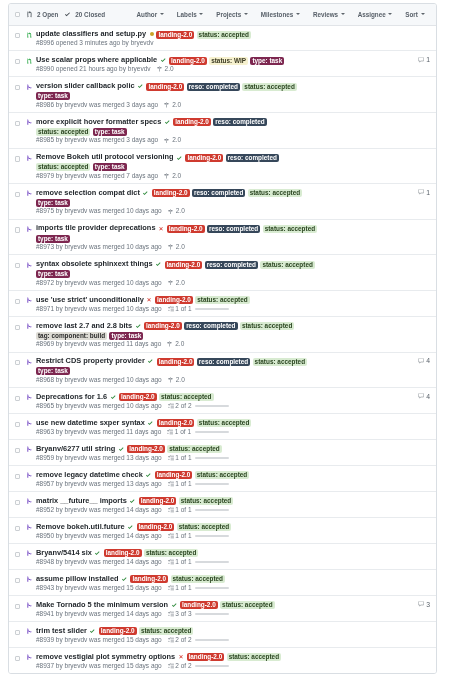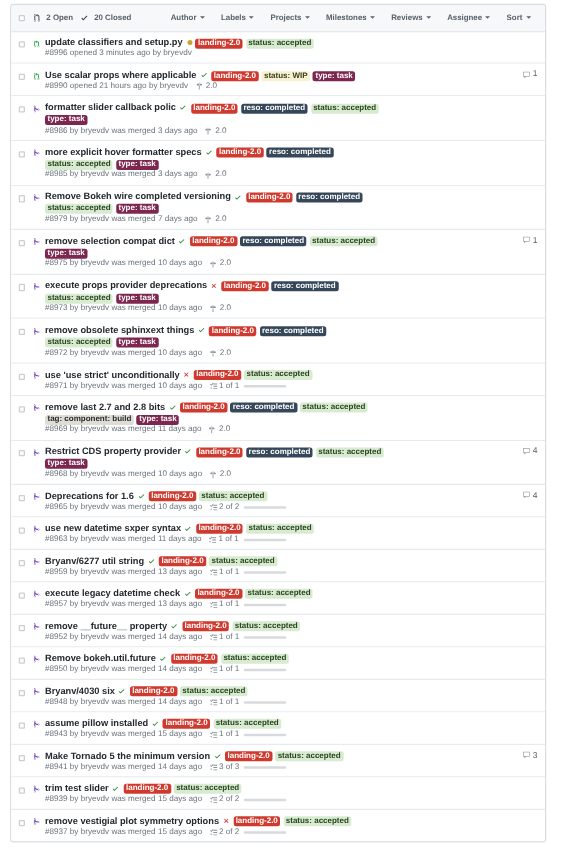--- a/index.html
+++ b/index.html
@@ -192,21 +192,21 @@
         </div>
       </div>
       <div class="row">
         <span class="cbox"></span>
         <span class="stateicon">
           <svg width="6.5" height="6.5" viewBox="0 0 16 16" fill="#6f42c1" aria-hidden="true">
             <path d="M10 7c-.73 0-1.38.41-1.73 1.02V8C7.22 7.98 6 7.64 5.14 6.98c-.75-.58-1.5-1.61-1.89-2.44A1.993 1.993 0 0 0 2 .99C.89.99 0 1.89 0 3a2 2 0 0 0 1 1.72v6.56c-.59.35-1 .99-1 1.72 0 1.11.89 2 2 2a1.993 1.993 0 0 0 1-3.72V7.67c.67.7 1.44 1.27 2.3 1.69.84.41 1.81.67 2.97.72v-.02c.36.61 1 1.02 1.73 1.02 1.11 0 2-.89 2-2 0-1.11-.89-2-2-2zm-6.8 6c0 .66-.55 1.2-1.2 1.2-.65 0-1.2-.55-1.2-1.2 0-.65.55-1.2 1.2-1.2.65 0 1.2.55 1.2 1.2zM2 4.2C1.34 4.2.8 3.65.8 3c0-.65.55-1.2 1.2-1.2.65 0 1.2.55 1.2 1.2 0 .65-.55 1.2-1.2 1.2zm8 6c-.66 0-1.2-.55-1.2-1.2 0-.65.55-1.2 1.2-1.2.65 0 1.2.55 1.2 1.2 0 .65-.55 1.2-1.2 1.2z"></path>
           </svg>
         </span>
         <div class="body">
-          <div class="titleline"><a class="title">formatter slider callback polic</a><span class="ci chk"><svg width="6" height="6" viewBox="0 0 16 16" fill="#2f8b3c" aria-hidden="true">
+          <div class="titleline"><a class="title">version slider callback polic</a><span class="ci chk"><svg width="6" height="6" viewBox="0 0 16 16" fill="#2f8b3c" aria-hidden="true">
                 <path d="M12 5l-8 8-4-4 1.5-1.5L4 10l6.5-6.5L12 5z"></path>
               </svg></span><span class="lbl" style="background:#cf3a2f;color:#ffffff;">landing-2.0</span><span class="lbl" style="background:#36475a;color:#ffffff;">reso: completed</span><span class="lbl" style="background:#d8ebd1;color:#29441f;">status: accepted</span><span class="lbl" style="background:#7d2750;color:#ffffff;">type: task</span></div>
           <div class="sub">
             <span class="meta">#8986 by bryevdv was merged 3 days ago</span>
             <span class="ms">
               <span class="ico">
                 <svg width="5.5" height="5.5" viewBox="0 0 16 16" fill="#8a9097" aria-hidden="true">
                   <path d="M8 2H6V0h2v2zm4 5H2c-.55 0-1-.45-1-1V4c0-.55.45-1 1-1h10l2 2-2 2zM8 4H6v2h2V4zM6 16h2V8H6v8z"></path>
                 </svg>
               </span>
@@ -242,21 +242,21 @@
         <div class="right"></div>
       </div>
       <div class="row">
         <span class="cbox"></span>
         <span class="stateicon">
           <svg width="6.5" height="6.5" viewBox="0 0 16 16" fill="#6f42c1" aria-hidden="true">
             <path d="M10 7c-.73 0-1.38.41-1.73 1.02V8C7.22 7.98 6 7.64 5.14 6.98c-.75-.58-1.5-1.61-1.89-2.44A1.993 1.993 0 0 0 2 .99C.89.99 0 1.89 0 3a2 2 0 0 0 1 1.72v6.56c-.59.35-1 .99-1 1.72 0 1.11.89 2 2 2a1.993 1.993 0 0 0 1-3.72V7.67c.67.7 1.44 1.27 2.3 1.69.84.41 1.81.67 2.97.72v-.02c.36.61 1 1.02 1.73 1.02 1.11 0 2-.89 2-2 0-1.11-.89-2-2-2zm-6.8 6c0 .66-.55 1.2-1.2 1.2-.65 0-1.2-.55-1.2-1.2 0-.65.55-1.2 1.2-1.2.65 0 1.2.55 1.2 1.2zM2 4.2C1.34 4.2.8 3.65.8 3c0-.65.55-1.2 1.2-1.2.65 0 1.2.55 1.2 1.2 0 .65-.55 1.2-1.2 1.2zm8 6c-.66 0-1.2-.55-1.2-1.2 0-.65.55-1.2 1.2-1.2.65 0 1.2.55 1.2 1.2 0 .65-.55 1.2-1.2 1.2z"></path>
           </svg>
         </span>
         <div class="body">
-          <div class="titleline"><a class="title">Remove Bokeh wire completed versioning</a><span class="ci chk"><svg width="6" height="6" viewBox="0 0 16 16" fill="#2f8b3c" aria-hidden="true">
+          <div class="titleline"><a class="title">Remove Bokeh util protocol versioning</a><span class="ci chk"><svg width="6" height="6" viewBox="0 0 16 16" fill="#2f8b3c" aria-hidden="true">
                 <path d="M12 5l-8 8-4-4 1.5-1.5L4 10l6.5-6.5L12 5z"></path>
               </svg></span><span class="lbl" style="background:#cf3a2f;color:#ffffff;">landing-2.0</span><span class="lbl" style="background:#36475a;color:#ffffff;">reso: completed</span><span class="lbl" style="background:#d8ebd1;color:#29441f;">status: accepted</span><span class="lbl" style="background:#7d2750;color:#ffffff;">type: task</span></div>
           <div class="sub">
             <span class="meta">#8979 by bryevdv was merged 7 days ago</span>
             <span class="ms">
               <span class="ico">
                 <svg width="5.5" height="5.5" viewBox="0 0 16 16" fill="#8a9097" aria-hidden="true">
                   <path d="M8 2H6V0h2v2zm4 5H2c-.55 0-1-.45-1-1V4c0-.55.45-1 1-1h10l2 2-2 2zM8 4H6v2h2V4zM6 16h2V8H6v8z"></path>
                 </svg>
               </span>
@@ -301,21 +301,21 @@
         </div>
       </div>
       <div class="row">
         <span class="cbox"></span>
         <span class="stateicon">
           <svg width="6.5" height="6.5" viewBox="0 0 16 16" fill="#6f42c1" aria-hidden="true">
             <path d="M10 7c-.73 0-1.38.41-1.73 1.02V8C7.22 7.98 6 7.64 5.14 6.98c-.75-.58-1.5-1.61-1.89-2.44A1.993 1.993 0 0 0 2 .99C.89.99 0 1.89 0 3a2 2 0 0 0 1 1.72v6.56c-.59.35-1 .99-1 1.72 0 1.11.89 2 2 2a1.993 1.993 0 0 0 1-3.72V7.67c.67.7 1.44 1.27 2.3 1.69.84.41 1.81.67 2.97.72v-.02c.36.61 1 1.02 1.73 1.02 1.11 0 2-.89 2-2 0-1.11-.89-2-2-2zm-6.8 6c0 .66-.55 1.2-1.2 1.2-.65 0-1.2-.55-1.2-1.2 0-.65.55-1.2 1.2-1.2.65 0 1.2.55 1.2 1.2zM2 4.2C1.34 4.2.8 3.65.8 3c0-.65.55-1.2 1.2-1.2.65 0 1.2.55 1.2 1.2 0 .65-.55 1.2-1.2 1.2zm8 6c-.66 0-1.2-.55-1.2-1.2 0-.65.55-1.2 1.2-1.2.65 0 1.2.55 1.2 1.2 0 .65-.55 1.2-1.2 1.2z"></path>
           </svg>
         </span>
         <div class="body">
-          <div class="titleline"><a class="title">execute props provider deprecations</a><span class="ci xmk"><svg width="5.4" height="5.4" viewBox="0 0 16 16" fill="#d33a31" aria-hidden="true">
+          <div class="titleline"><a class="title">imports tile provider deprecations</a><span class="ci xmk"><svg width="5.4" height="5.4" viewBox="0 0 16 16" fill="#d33a31" aria-hidden="true">
                 <path d="M7.48 8l3.75 3.75-1.48 1.48L6 9.48l-3.75 3.75-1.48-1.48L4.52 8 .77 4.25l1.48-1.48L6 6.52l3.75-3.75 1.48 1.48L7.48 8z"></path>
               </svg></span><span class="lbl" style="background:#cf3a2f;color:#ffffff;">landing-2.0</span><span class="lbl" style="background:#36475a;color:#ffffff;">reso: completed</span><span class="lbl" style="background:#d8ebd1;color:#29441f;">status: accepted</span><span class="lbl" style="background:#7d2750;color:#ffffff;">type: task</span></div>
           <div class="sub">
             <span class="meta">#8973 by bryevdv was merged 10 days ago</span>
             <span class="ms">
               <span class="ico">
                 <svg width="5.5" height="5.5" viewBox="0 0 16 16" fill="#8a9097" aria-hidden="true">
                   <path d="M8 2H6V0h2v2zm4 5H2c-.55 0-1-.45-1-1V4c0-.55.45-1 1-1h10l2 2-2 2zM8 4H6v2h2V4zM6 16h2V8H6v8z"></path>
                 </svg>
               </span>
@@ -326,21 +326,21 @@
         <div class="right"></div>
       </div>
       <div class="row">
         <span class="cbox"></span>
         <span class="stateicon">
           <svg width="6.5" height="6.5" viewBox="0 0 16 16" fill="#6f42c1" aria-hidden="true">
             <path d="M10 7c-.73 0-1.38.41-1.73 1.02V8C7.22 7.98 6 7.64 5.14 6.98c-.75-.58-1.5-1.61-1.89-2.44A1.993 1.993 0 0 0 2 .99C.89.99 0 1.89 0 3a2 2 0 0 0 1 1.72v6.56c-.59.35-1 .99-1 1.72 0 1.11.89 2 2 2a1.993 1.993 0 0 0 1-3.72V7.67c.67.7 1.44 1.27 2.3 1.69.84.41 1.81.67 2.97.72v-.02c.36.61 1 1.02 1.73 1.02 1.11 0 2-.89 2-2 0-1.11-.89-2-2-2zm-6.8 6c0 .66-.55 1.2-1.2 1.2-.65 0-1.2-.55-1.2-1.2 0-.65.55-1.2 1.2-1.2.65 0 1.2.55 1.2 1.2zM2 4.2C1.34 4.2.8 3.65.8 3c0-.65.55-1.2 1.2-1.2.65 0 1.2.55 1.2 1.2 0 .65-.55 1.2-1.2 1.2zm8 6c-.66 0-1.2-.55-1.2-1.2 0-.65.55-1.2 1.2-1.2.65 0 1.2.55 1.2 1.2 0 .65-.55 1.2-1.2 1.2z"></path>
           </svg>
         </span>
         <div class="body">
-          <div class="titleline"><a class="title">remove obsolete sphinxext things</a><span class="ci chk"><svg width="6" height="6" viewBox="0 0 16 16" fill="#2f8b3c" aria-hidden="true">
+          <div class="titleline"><a class="title">syntax obsolete sphinxext things</a><span class="ci chk"><svg width="6" height="6" viewBox="0 0 16 16" fill="#2f8b3c" aria-hidden="true">
                 <path d="M12 5l-8 8-4-4 1.5-1.5L4 10l6.5-6.5L12 5z"></path>
               </svg></span><span class="lbl" style="background:#cf3a2f;color:#ffffff;">landing-2.0</span><span class="lbl" style="background:#36475a;color:#ffffff;">reso: completed</span><span class="lbl" style="background:#d8ebd1;color:#29441f;">status: accepted</span><span class="lbl" style="background:#7d2750;color:#ffffff;">type: task</span></div>
           <div class="sub">
             <span class="meta">#8972 by bryevdv was merged 10 days ago</span>
             <span class="ms">
               <span class="ico">
                 <svg width="5.5" height="5.5" viewBox="0 0 16 16" fill="#8a9097" aria-hidden="true">
                   <path d="M8 2H6V0h2v2zm4 5H2c-.55 0-1-.45-1-1V4c0-.55.45-1 1-1h10l2 2-2 2zM8 4H6v2h2V4zM6 16h2V8H6v8z"></path>
                 </svg>
               </span>
@@ -523,21 +523,21 @@
         <div class="right"></div>
       </div>
       <div class="row">
         <span class="cbox"></span>
         <span class="stateicon">
           <svg width="6.5" height="6.5" viewBox="0 0 16 16" fill="#6f42c1" aria-hidden="true">
             <path d="M10 7c-.73 0-1.38.41-1.73 1.02V8C7.22 7.98 6 7.64 5.14 6.98c-.75-.58-1.5-1.61-1.89-2.44A1.993 1.993 0 0 0 2 .99C.89.99 0 1.89 0 3a2 2 0 0 0 1 1.72v6.56c-.59.35-1 .99-1 1.72 0 1.11.89 2 2 2a1.993 1.993 0 0 0 1-3.72V7.67c.67.7 1.44 1.27 2.3 1.69.84.41 1.81.67 2.97.72v-.02c.36.61 1 1.02 1.73 1.02 1.11 0 2-.89 2-2 0-1.11-.89-2-2-2zm-6.8 6c0 .66-.55 1.2-1.2 1.2-.65 0-1.2-.55-1.2-1.2 0-.65.55-1.2 1.2-1.2.65 0 1.2.55 1.2 1.2zM2 4.2C1.34 4.2.8 3.65.8 3c0-.65.55-1.2 1.2-1.2.65 0 1.2.55 1.2 1.2 0 .65-.55 1.2-1.2 1.2zm8 6c-.66 0-1.2-.55-1.2-1.2 0-.65.55-1.2 1.2-1.2.65 0 1.2.55 1.2 1.2 0 .65-.55 1.2-1.2 1.2z"></path>
           </svg>
         </span>
         <div class="body">
-          <div class="titleline"><a class="title">execute legacy datetime check</a><span class="ci chk"><svg width="6" height="6" viewBox="0 0 16 16" fill="#2f8b3c" aria-hidden="true">
+          <div class="titleline"><a class="title">remove legacy datetime check</a><span class="ci chk"><svg width="6" height="6" viewBox="0 0 16 16" fill="#2f8b3c" aria-hidden="true">
                 <path d="M12 5l-8 8-4-4 1.5-1.5L4 10l6.5-6.5L12 5z"></path>
               </svg></span><span class="lbl" style="background:#cf3a2f;color:#ffffff;">landing-2.0</span><span class="lbl" style="background:#d8ebd1;color:#29441f;">status: accepted</span></div>
           <div class="sub">
             <span class="meta">#8957 by bryevdv was merged 13 days ago</span>
             <span class="tasks">
               <span class="ico">
                 <svg width="6" height="6" viewBox="0 0 16 16" fill="#8a9097" aria-hidden="true">
                   <path d="M15.41 9H7.59C7 9 7 8.59 7 8s0-1 .59-1h7.82c.59 0 .59.41.59 1s0 1-.59 1zm0-5H7.59C7 4 7 3.59 7 3s0-1 .59-1h7.82c.59 0 .59.41.59 1s0 1-.59 1zM0 3.91l1.41-1.3L3 4.2 6.09.5 7.5 1.91 3 7 0 3.91zM7.59 12h7.82c.59 0 .59.41.59 1s0 1-.59 1H7.59C7 14 7 13.59 7 13s0-1 .59-1zM2.5 10a1.5 1.5 0 1 1 0 3 1.5 1.5 0 0 1 0-3z"></path>
                 </svg>
               </span>
@@ -549,21 +549,21 @@
         <div class="right"></div>
       </div>
       <div class="row">
         <span class="cbox"></span>
         <span class="stateicon">
           <svg width="6.5" height="6.5" viewBox="0 0 16 16" fill="#6f42c1" aria-hidden="true">
             <path d="M10 7c-.73 0-1.38.41-1.73 1.02V8C7.22 7.98 6 7.64 5.14 6.98c-.75-.58-1.5-1.61-1.89-2.44A1.993 1.993 0 0 0 2 .99C.89.99 0 1.89 0 3a2 2 0 0 0 1 1.72v6.56c-.59.35-1 .99-1 1.72 0 1.11.89 2 2 2a1.993 1.993 0 0 0 1-3.72V7.67c.67.7 1.44 1.27 2.3 1.69.84.41 1.81.67 2.97.72v-.02c.36.61 1 1.02 1.73 1.02 1.11 0 2-.89 2-2 0-1.11-.89-2-2-2zm-6.8 6c0 .66-.55 1.2-1.2 1.2-.65 0-1.2-.55-1.2-1.2 0-.65.55-1.2 1.2-1.2.65 0 1.2.55 1.2 1.2zM2 4.2C1.34 4.2.8 3.65.8 3c0-.65.55-1.2 1.2-1.2.65 0 1.2.55 1.2 1.2 0 .65-.55 1.2-1.2 1.2zm8 6c-.66 0-1.2-.55-1.2-1.2 0-.65.55-1.2 1.2-1.2.65 0 1.2.55 1.2 1.2 0 .65-.55 1.2-1.2 1.2z"></path>
           </svg>
         </span>
         <div class="body">
-          <div class="titleline"><a class="title">remove __future__ property</a><span class="ci chk"><svg width="6" height="6" viewBox="0 0 16 16" fill="#2f8b3c" aria-hidden="true">
+          <div class="titleline"><a class="title">matrix __future__ imports</a><span class="ci chk"><svg width="6" height="6" viewBox="0 0 16 16" fill="#2f8b3c" aria-hidden="true">
                 <path d="M12 5l-8 8-4-4 1.5-1.5L4 10l6.5-6.5L12 5z"></path>
               </svg></span><span class="lbl" style="background:#cf3a2f;color:#ffffff;">landing-2.0</span><span class="lbl" style="background:#d8ebd1;color:#29441f;">status: accepted</span></div>
           <div class="sub">
             <span class="meta">#8952 by bryevdv was merged 14 days ago</span>
             <span class="tasks">
               <span class="ico">
                 <svg width="6" height="6" viewBox="0 0 16 16" fill="#8a9097" aria-hidden="true">
                   <path d="M15.41 9H7.59C7 9 7 8.59 7 8s0-1 .59-1h7.82c.59 0 .59.41.59 1s0 1-.59 1zm0-5H7.59C7 4 7 3.59 7 3s0-1 .59-1h7.82c.59 0 .59.41.59 1s0 1-.59 1zM0 3.91l1.41-1.3L3 4.2 6.09.5 7.5 1.91 3 7 0 3.91zM7.59 12h7.82c.59 0 .59.41.59 1s0 1-.59 1H7.59C7 14 7 13.59 7 13s0-1 .59-1zM2.5 10a1.5 1.5 0 1 1 0 3 1.5 1.5 0 0 1 0-3z"></path>
                 </svg>
               </span>
@@ -601,21 +601,21 @@
         <div class="right"></div>
       </div>
       <div class="row">
         <span class="cbox"></span>
         <span class="stateicon">
           <svg width="6.5" height="6.5" viewBox="0 0 16 16" fill="#6f42c1" aria-hidden="true">
             <path d="M10 7c-.73 0-1.38.41-1.73 1.02V8C7.22 7.98 6 7.64 5.14 6.98c-.75-.58-1.5-1.61-1.89-2.44A1.993 1.993 0 0 0 2 .99C.89.99 0 1.89 0 3a2 2 0 0 0 1 1.72v6.56c-.59.35-1 .99-1 1.72 0 1.11.89 2 2 2a1.993 1.993 0 0 0 1-3.72V7.67c.67.7 1.44 1.27 2.3 1.69.84.41 1.81.67 2.97.72v-.02c.36.61 1 1.02 1.73 1.02 1.11 0 2-.89 2-2 0-1.11-.89-2-2-2zm-6.8 6c0 .66-.55 1.2-1.2 1.2-.65 0-1.2-.55-1.2-1.2 0-.65.55-1.2 1.2-1.2.65 0 1.2.55 1.2 1.2zM2 4.2C1.34 4.2.8 3.65.8 3c0-.65.55-1.2 1.2-1.2.65 0 1.2.55 1.2 1.2 0 .65-.55 1.2-1.2 1.2zm8 6c-.66 0-1.2-.55-1.2-1.2 0-.65.55-1.2 1.2-1.2.65 0 1.2.55 1.2 1.2 0 .65-.55 1.2-1.2 1.2z"></path>
           </svg>
         </span>
         <div class="body">
-          <div class="titleline"><a class="title">Bryanv/4030 six</a><span class="ci chk"><svg width="6" height="6" viewBox="0 0 16 16" fill="#2f8b3c" aria-hidden="true">
+          <div class="titleline"><a class="title">Bryanv/5414 six</a><span class="ci chk"><svg width="6" height="6" viewBox="0 0 16 16" fill="#2f8b3c" aria-hidden="true">
                 <path d="M12 5l-8 8-4-4 1.5-1.5L4 10l6.5-6.5L12 5z"></path>
               </svg></span><span class="lbl" style="background:#cf3a2f;color:#ffffff;">landing-2.0</span><span class="lbl" style="background:#d8ebd1;color:#29441f;">status: accepted</span></div>
           <div class="sub">
             <span class="meta">#8948 by bryevdv was merged 14 days ago</span>
             <span class="tasks">
               <span class="ico">
                 <svg width="6" height="6" viewBox="0 0 16 16" fill="#8a9097" aria-hidden="true">
                   <path d="M15.41 9H7.59C7 9 7 8.59 7 8s0-1 .59-1h7.82c.59 0 .59.41.59 1s0 1-.59 1zm0-5H7.59C7 4 7 3.59 7 3s0-1 .59-1h7.82c.59 0 .59.41.59 1s0 1-.59 1zM0 3.91l1.41-1.3L3 4.2 6.09.5 7.5 1.91 3 7 0 3.91zM7.59 12h7.82c.59 0 .59.41.59 1s0 1-.59 1H7.59C7 14 7 13.59 7 13s0-1 .59-1zM2.5 10a1.5 1.5 0 1 1 0 3 1.5 1.5 0 0 1 0-3z"></path>
                 </svg>
               </span>

